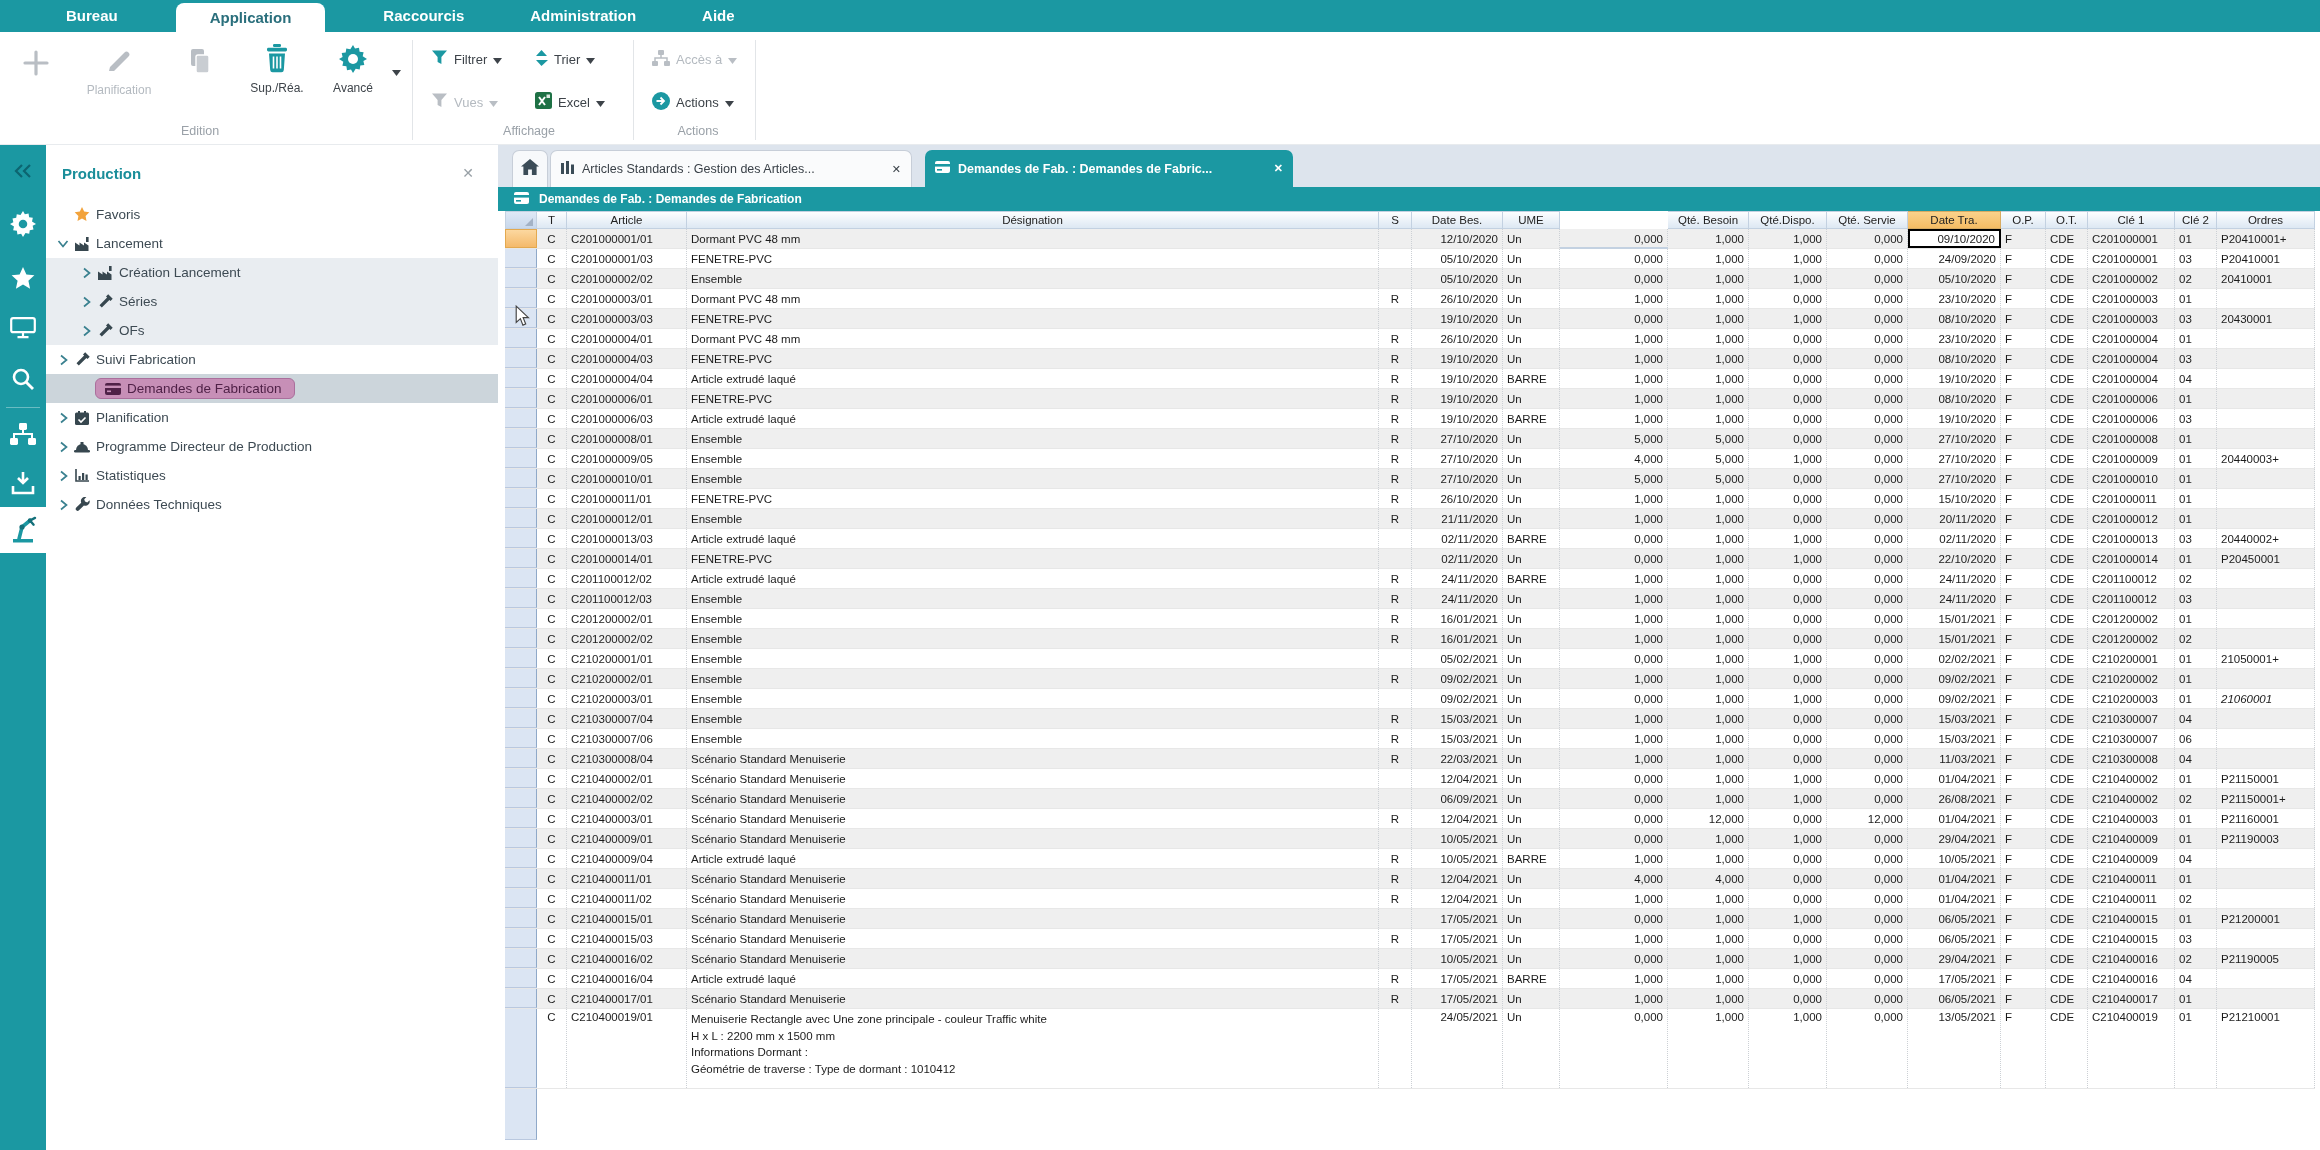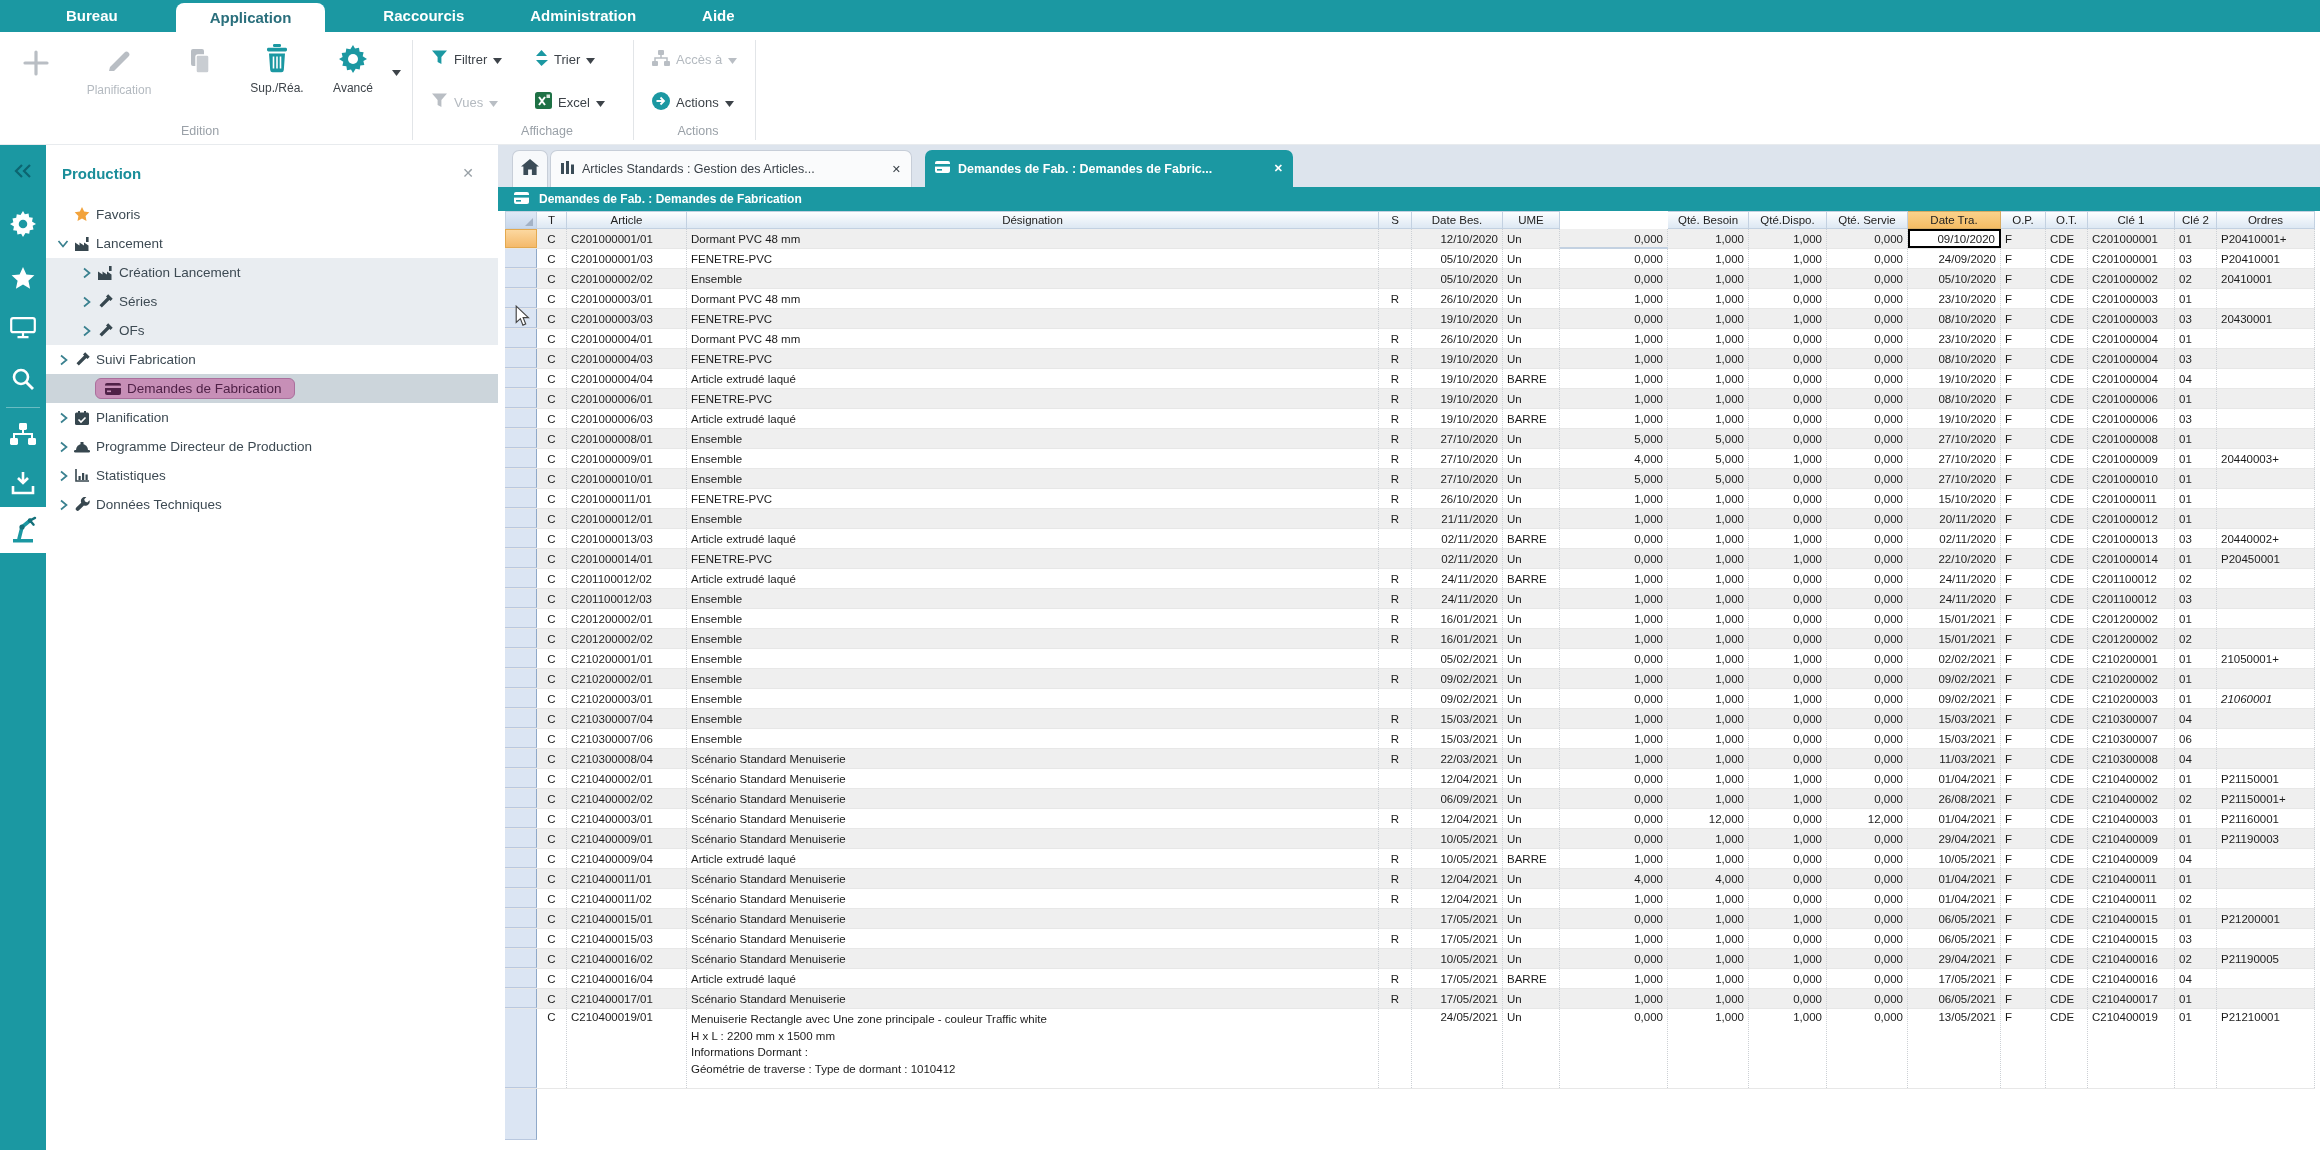--- a/index.html
+++ b/index.html
@@ -172,21 +172,21 @@
             <rect width="17" height="17" rx="2.5" fill="#1e7145"></rect>
             <rect x="11.5" y="2.5" width="3.5" height="3.5" fill="#fff" opacity=".85"></rect>
             <path d="M4 5l6 8M10 5l-6 8" stroke="#fff" stroke-width="2"></path>
           </svg></span>
       <span>Excel</span>
       <span><svg width="9" height="6">
             <path d="M0 0h9L4.5 6z" fill="#3d4349"></path>
           </svg></span>
     </div>
     <div class="vsep" style="left:633px;"></div>
-    <div class="rg-label" style="left:487px;">Affichage</div>
+    <div class="rg-label" style="left:469px;">Affichage</div>
 
     <div class="rbtn-sm dis" style="left:652px;top:15px;">
       <span><svg width="18" height="16">
             <rect x="6" y="0" width="6" height="5" rx="1" fill="#b9bec4"></rect>
             <rect x="0" y="11" width="6" height="5" rx="1" fill="#b9bec4"></rect>
             <rect x="12" y="11" width="6" height="5" rx="1" fill="#b9bec4"></rect>
             <path d="M9 5v3M3 11V8h12v3" stroke="#b9bec4" fill="none" stroke-width="1.5"></path>
           </svg></span>
       <span>Accès à</span>
       <span><svg width="9" height="6">
@@ -681,21 +681,21 @@
         <div class="cell r" style="width: 93px;">27/10/2020</div>
         <div class="cell l" style="width: 45px;">F</div>
         <div class="cell l" style="width: 42px;">CDE</div>
         <div class="cell l" style="width: 87px;">C201000008</div>
         <div class="cell l" style="width: 42px;">01</div>
         <div class="cell l" style="width: 98px;"></div>
       </div>
       <div class="trow">
         <div class="gcell"></div>
         <div class="cell c" style="width: 30px;">C</div>
-        <div class="cell l" style="width: 120px;">C201000009/01</div>
+        <div class="cell l" style="width: 120px;">C201000009/05</div>
         <div class="cell l" style="width: 692px;">Ensemble</div>
         <div class="cell c" style="width: 33px;">R</div>
         <div class="cell r" style="width: 91px;">27/10/2020</div>
         <div class="cell l" style="width: 57px;">Un</div>
         <div class="cell r" style="width: 108px;">4,000</div>
         <div class="cell r" style="width: 81px;">5,000</div>
         <div class="cell r" style="width: 78px;">1,000</div>
         <div class="cell r" style="width: 81px;">0,000</div>
         <div class="cell r" style="width: 93px;">27/10/2020</div>
         <div class="cell l" style="width: 45px;">F</div>

